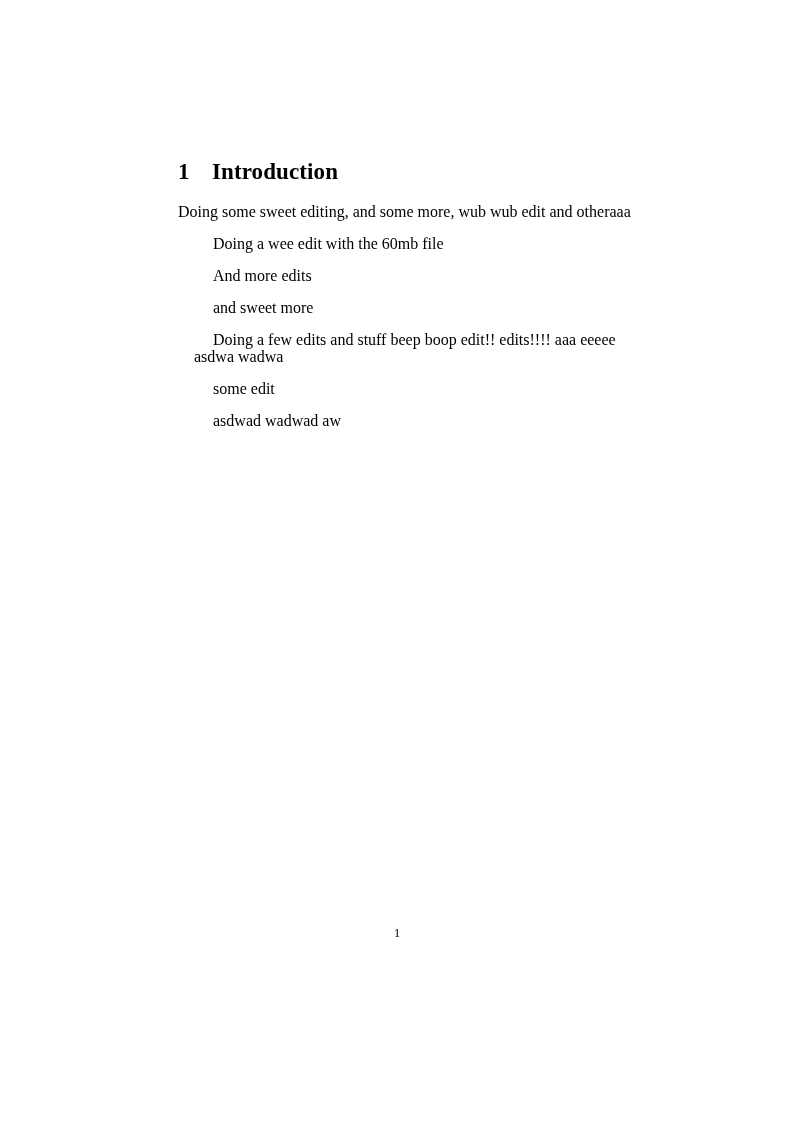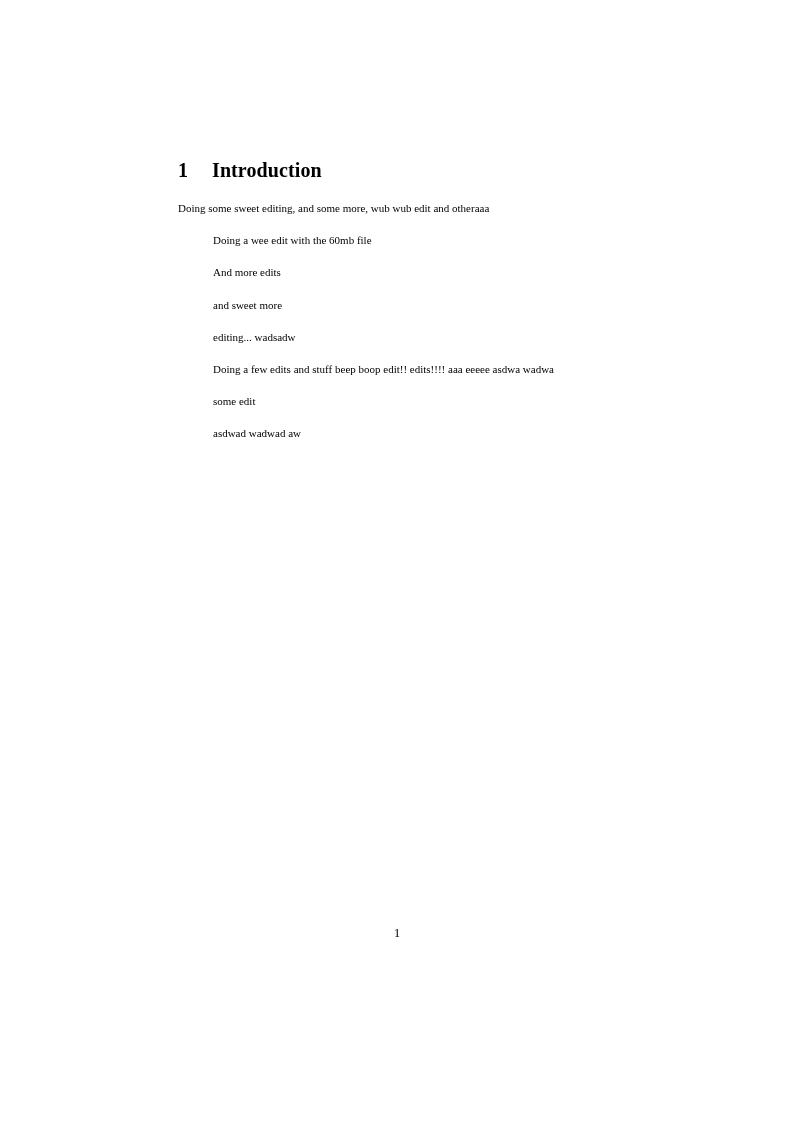--- a/index.html
+++ b/index.html
@@ -23,32 +23,32 @@
     height: 1123px;
     background: #ffffff;
   }
   .content {
     position: absolute;
     left: 178px;
     top: 158px;
     width: 460px;
   }
   .section-heading {
-    font-size: 20px;
+    font-size: 23px;
     font-weight: bold;
     line-height: 1.2;
     margin: 0 0 18px 0;
     letter-spacing: 0.1px;
   }
   .section-heading .num {
     display: inline-block;
     width: 34px;
   }
   .body-text {
-    font-size: 11px;
+    font-size: 16px;
     line-height: 16.2px;
     text-align: left;
   }
   .para-first {
     margin: 0;
     text-indent: 0;
   }
   .para {
     margin: 16px;
     text-indent: 19px;
@@ -71,21 +71,20 @@
 
     <h1 class="section-heading">
       <span class="num">1</span><span>Introduction</span>
     </h1>
 
     <div class="body-text">
       <p class="para-first">Doing some sweet editing, and some more, wub wub edit and otheraaa</p>
       <p class="para">Doing a wee edit with the 60mb file</p>
       <p class="para">And more edits</p>
       <p class="para">and sweet more</p>
-      <p class="para">editing...  wadsadw</p>
       <p class="para">Doing a few edits and stuff beep boop edit!! edits!!!! aaa eeeee asdwa wadwa</p>
       <p class="para">some edit</p>
       <p class="para">asdwad wadwad aw</p>
     </div>
 
   </div>
 
   <div class="page-number">1</div>
 </div>
 

